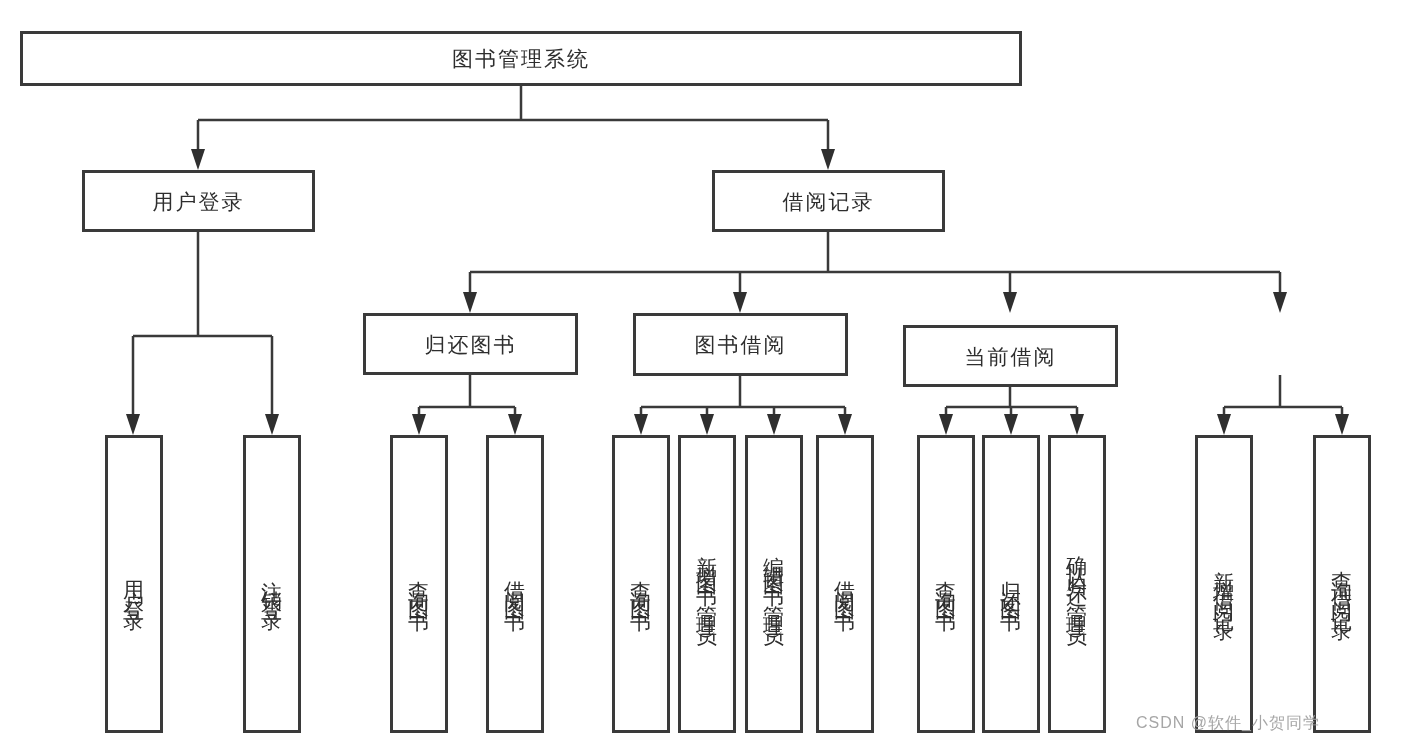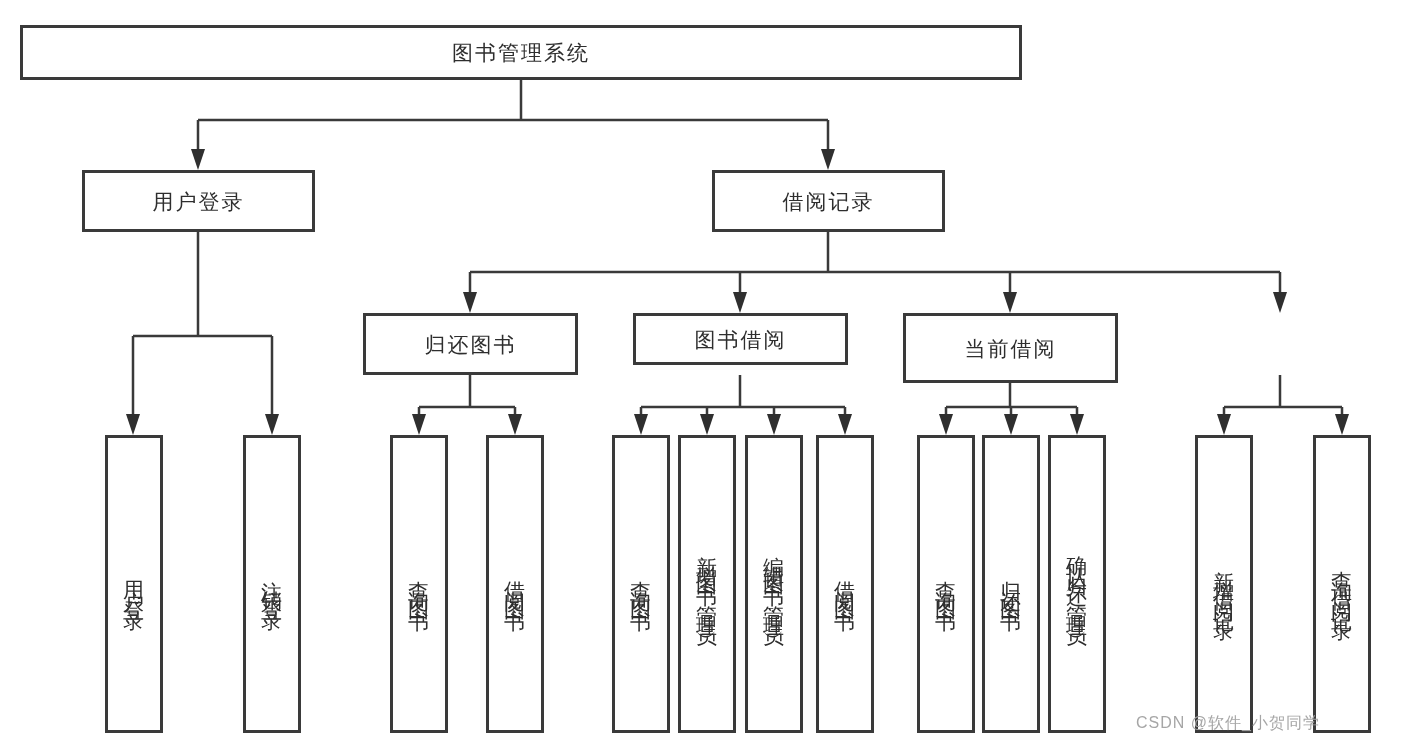--- a/index.html
+++ b/index.html
@@ -83,28 +83,28 @@
     <path d="M1010 375 V407 M946 407 H1077 M946 407 V416 M1011 407 V416 M1077 407 V416"></path>
     <polygon points="939,414 953,414 946,435"></polygon>
     <polygon points="1004,414 1018,414 1011,435"></polygon>
     <polygon points="1070,414 1084,414 1077,435"></polygon>
 
     <path d="M1280 375 V407 M1224 407 H1342 M1224 407 V416 M1342 407 V416"></path>
     <polygon points="1217,414 1231,414 1224,435"></polygon>
     <polygon points="1335,414 1349,414 1342,435"></polygon>
   </svg>
 
-  <div class="node h" style="left:20px;top:25px;width:1002px;height:55px">图书管理系统</div>
+  <div class="node h" style="left:20px;top:31px;width:1002px;height:55px">图书管理系统</div>
 
   <div class="node h" style="left:82px;top:170px;width:233px;height:62px">用户登录</div>
   <div class="node h" style="left:712px;top:170px;width:233px;height:62px">借阅记录</div>
 
   <div class="node h" style="left:363px;top:313px;width:215px;height:62px">归还图书</div>
-  <div class="node h" style="left:633px;top:313px;width:215px;height:52px">图书借阅</div>
-  <div class="node h" style="left:903px;top:313px;width:215px;height:70px">当前借阅</div>
+  <div class="node h" style="left:633px;top:313px;width:215px;height:63px">图书借阅</div>
+  <div class="node h" style="left:903px;top:325px;width:215px;height:62px">当前借阅</div>
 
   <div class="node v" style="left:105px;top:435px;width:58px;height:298px">用户登录</div>
   <div class="node v" style="left:243px;top:435px;width:58px;height:298px">注销登录</div>
 
   <div class="node v" style="left:390px;top:435px;width:58px;height:298px">查询图书</div>
   <div class="node v" style="left:486px;top:435px;width:58px;height:298px">借阅图书</div>
 
   <div class="node v" style="left:612px;top:435px;width:58px;height:298px">查询图书</div>
   <div class="node v" style="left:678px;top:435px;width:58px;height:298px">新增图书（管理员）</div>
   <div class="node v" style="left:745px;top:435px;width:58px;height:298px">编辑图书（管理员）</div>

